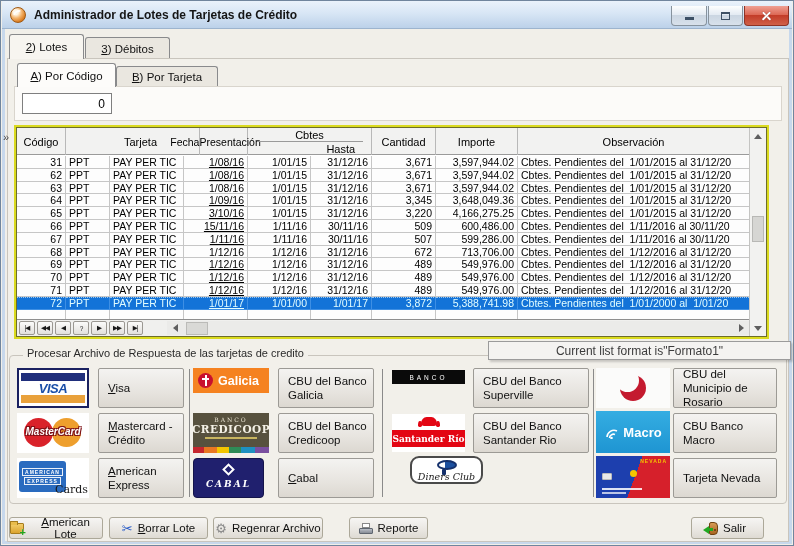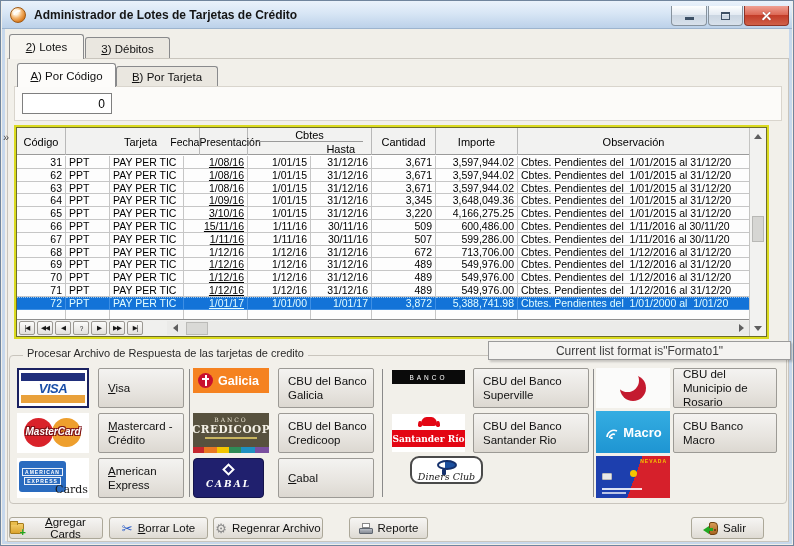--- a/index.html
+++ b/index.html
@@ -565,26 +565,29 @@
       <span class="lbl"><u></u><span>CBU Banco Macro</span></span>
     </button>
 
   <div class="tile logo-nevada">
     <span class="nv-name">NEVADA</span>
     <span class="nv-dot"></span>
     <span class="nv-chip"></span>
     <span class="nv-line1"></span>
     <span class="nv-line2"></span>
   </div>
+  <button class="bank-btn b-nevada r3">
+      <span class="lbl"><u></u><span>Tarjeta Nevada</span></span>
+    </button>
 
   <button class="fbtn f-agregar">
     <span class="ic-folder">
         <span class="ic-plus">+</span>
       </span>
-    <span class="lbl"><u>A</u><span>gregar Cards</span></span>
+    <span class="lbl"><u>A</u><span>merican Lote</span></span>
   </button>
   <button class="fbtn f-borrar">
     <span class="ic-scissors">✂</span>
     <span class="lbl"><u>B</u><span>orrar Lote</span></span>
   </button>
   <button class="fbtn f-regen">
     <span class="ic-gear">⚙</span>
     <span class="lbl"><u></u><span>Regenrar Archivo</span></span>
   </button>
   <button class="fbtn f-reporte">

